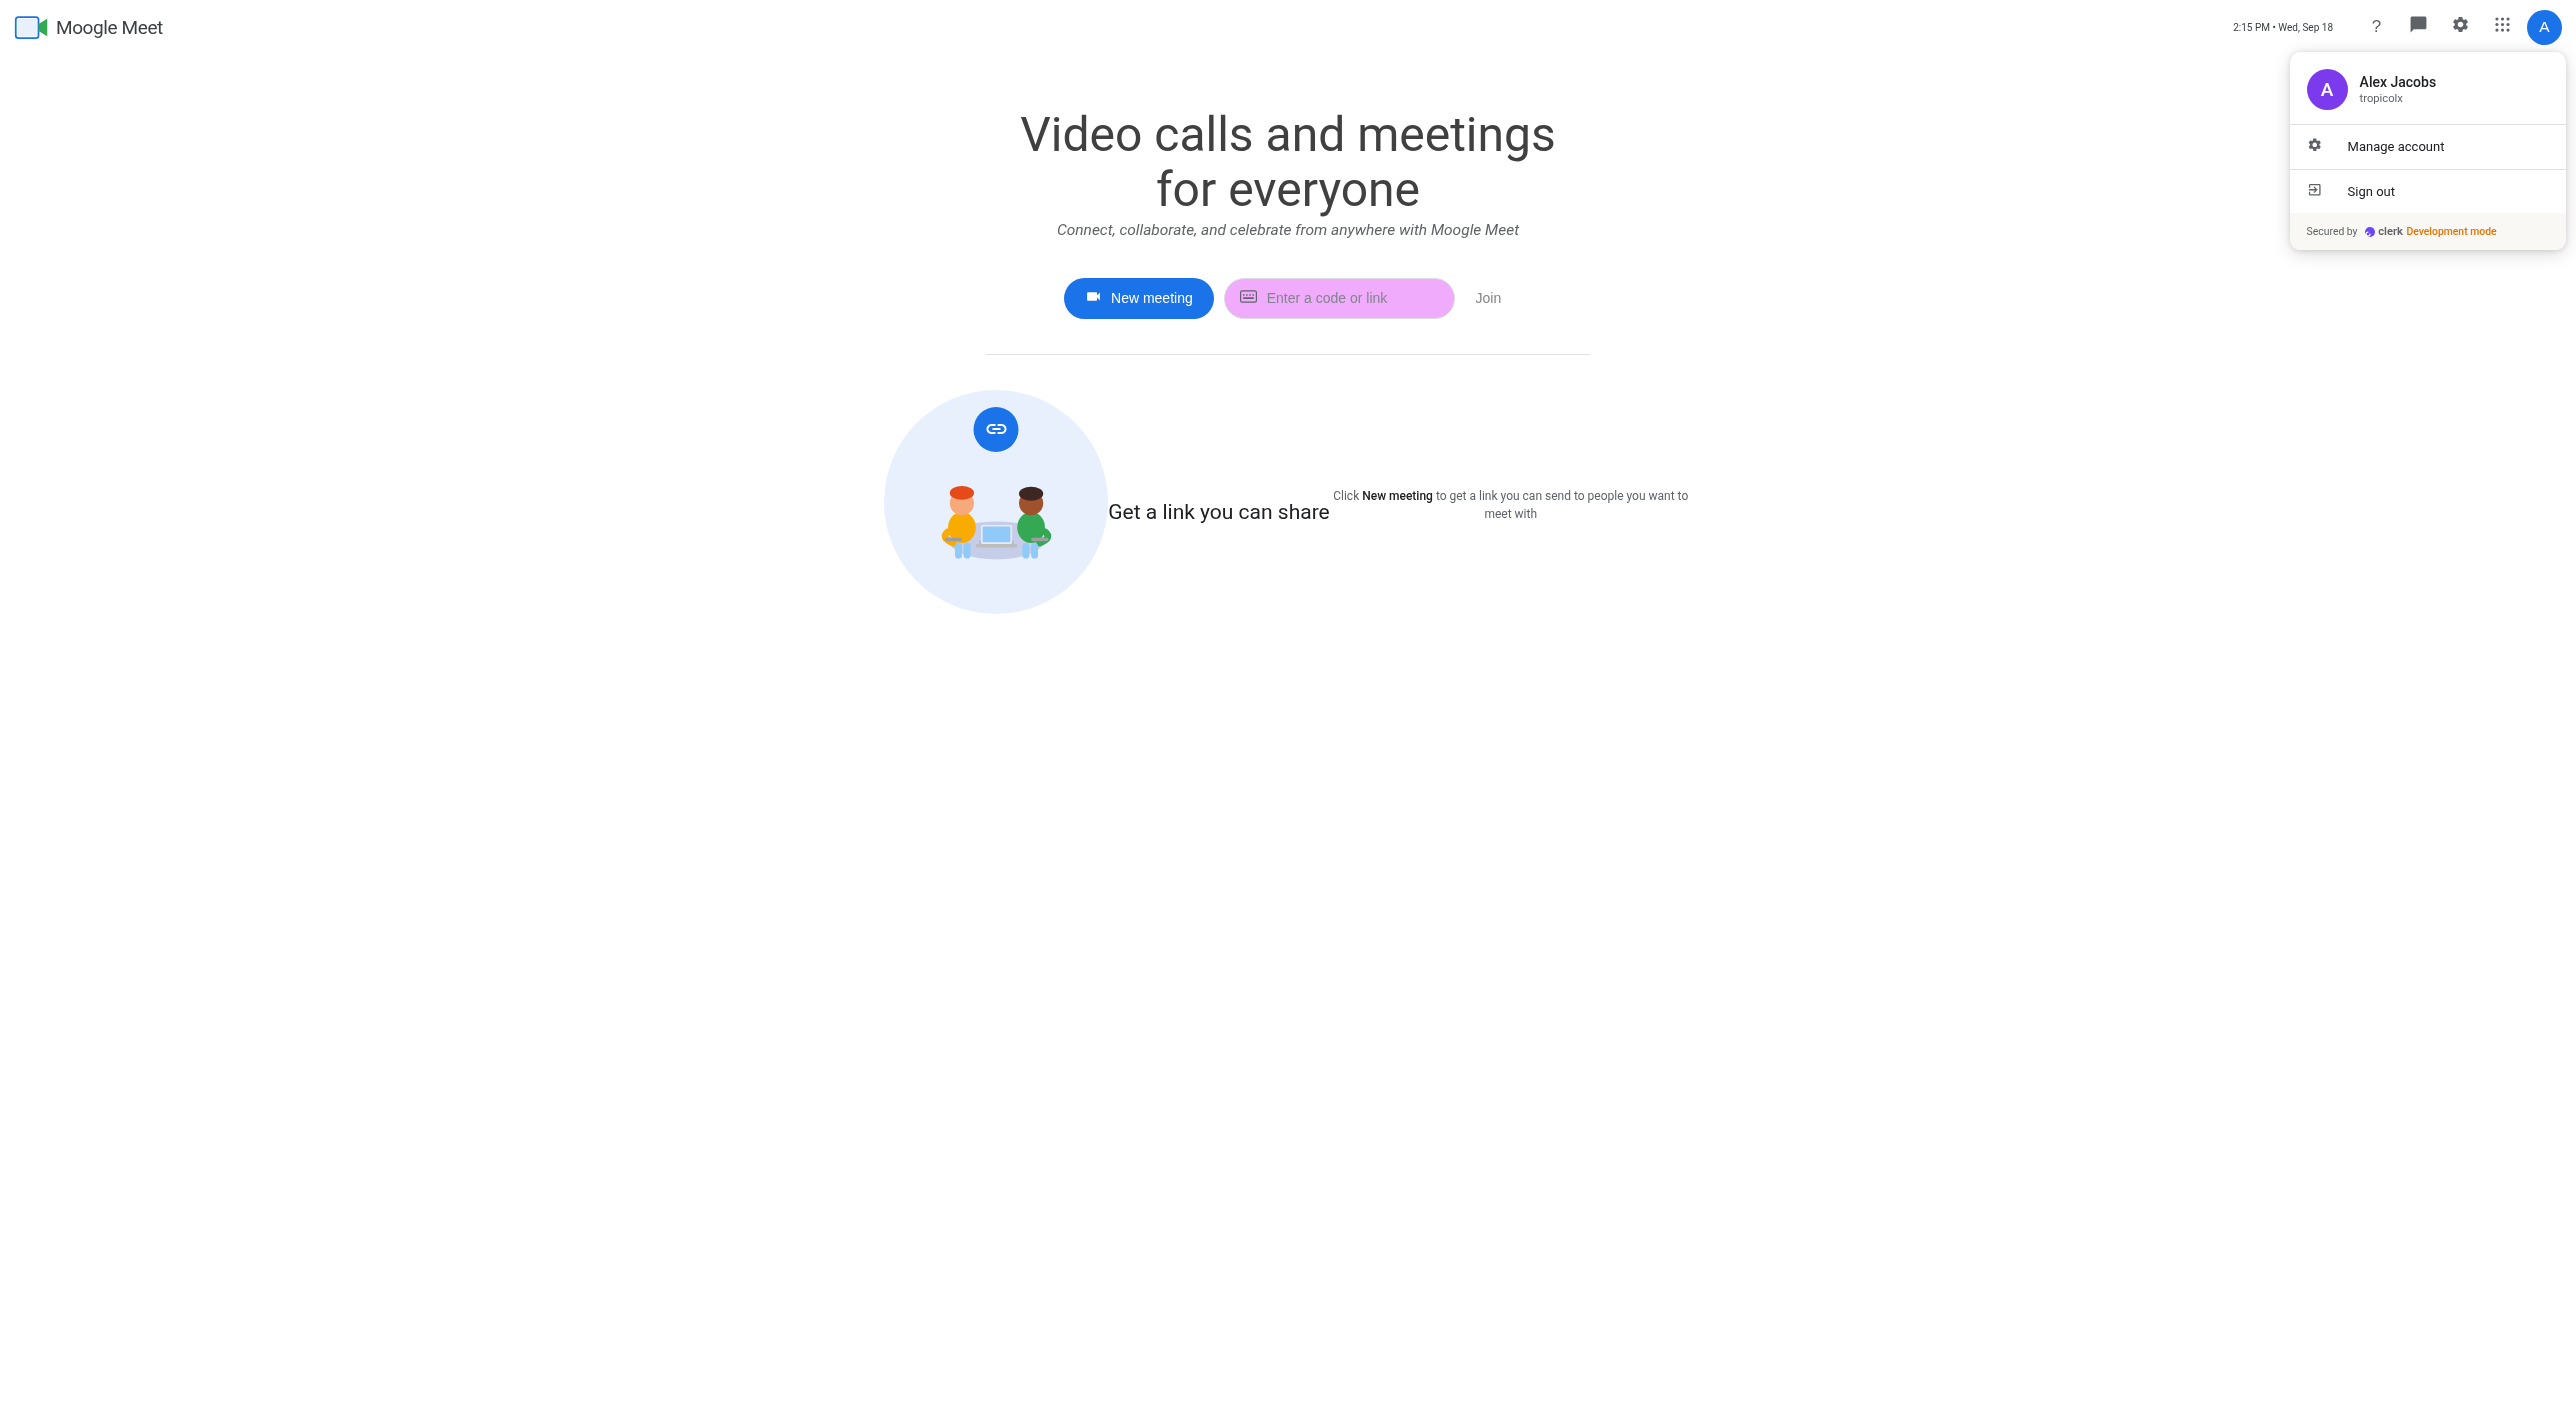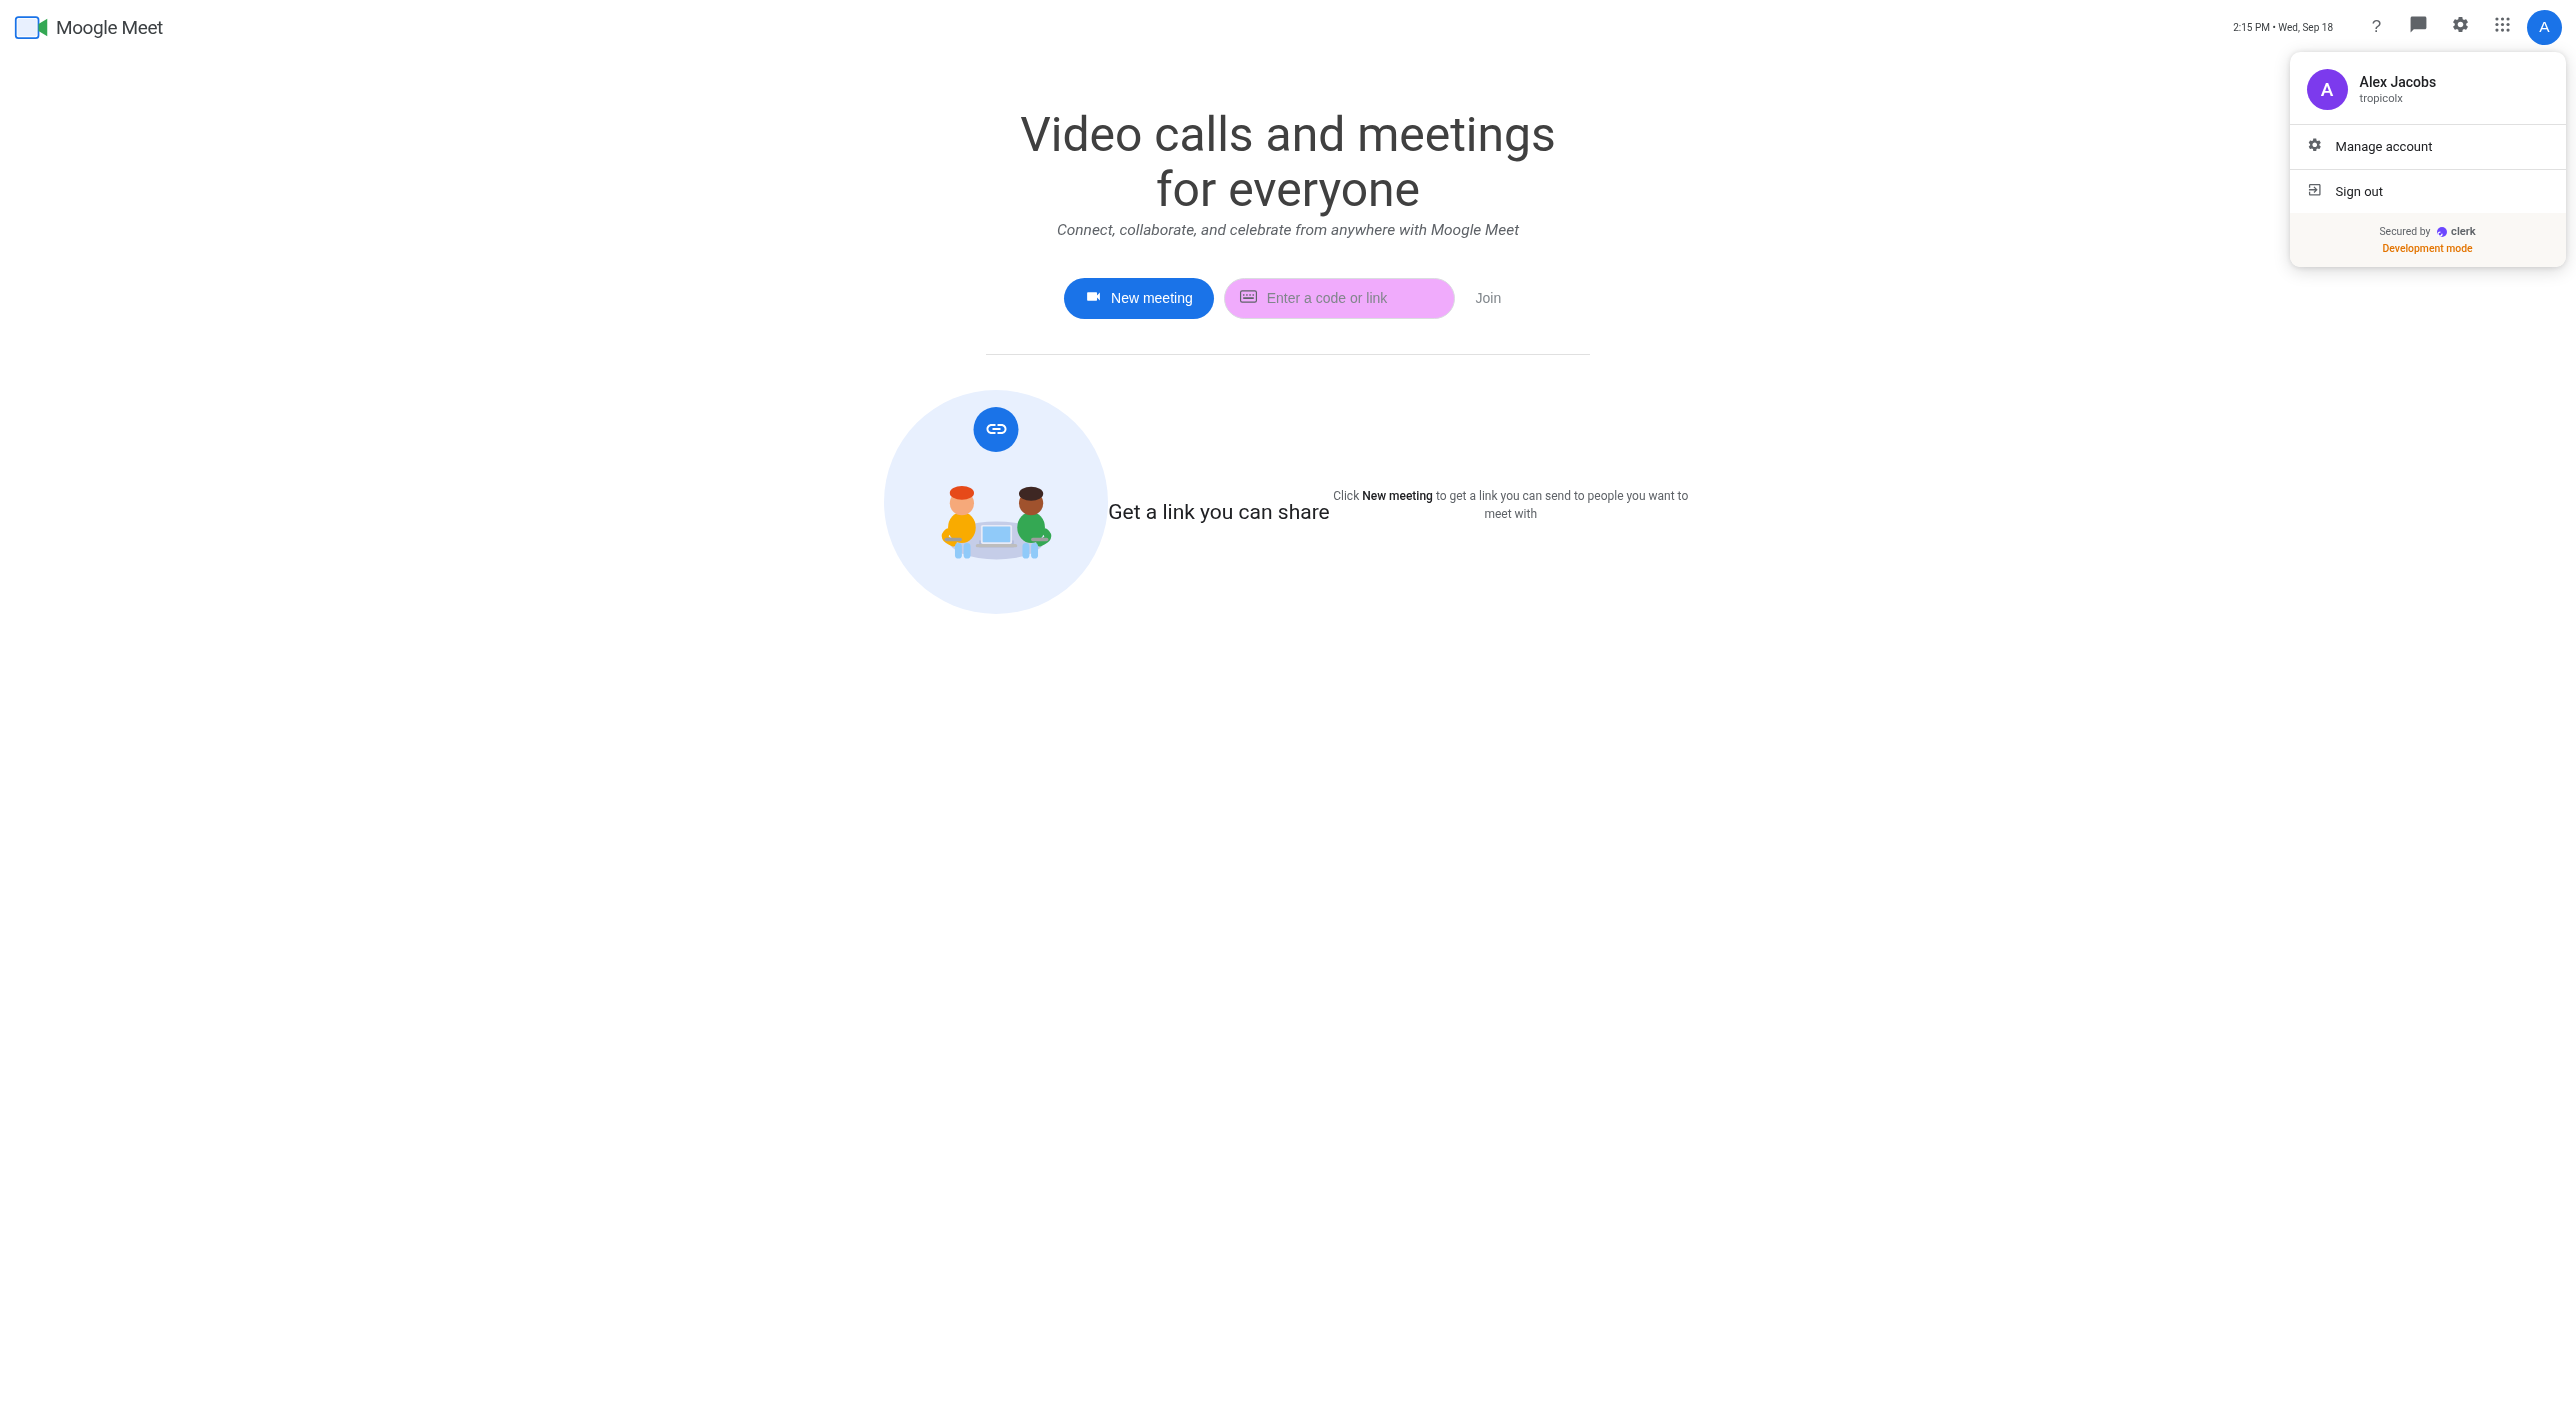--- a/index.html
+++ b/index.html
@@ -242,21 +242,21 @@
       color: #202124;
     }
     .user-info-email {
       font-size: 11.2px;
       color: #5f6368;
       margin-top: 1.7px;
     }
     .menu-item {
       display: flex;
       align-items: center;
-      gap: 12px;
+      gap: 24px;
       padding: 12px 17px;
       cursor: pointer;
       transition: background 0.1s;
     }
     .menu-item-icon {
       color: #5f6368;
       font-size: 15.5px;
       width: 17px;
       text-align: center;
     }
@@ -265,21 +265,20 @@
       color: #202124;
     }
     .menu-divider {
       border: none;
       border-top: 0.9px solid #e0e0e0;
     }
     .menu-footer {
       background: #faf8f5;
       padding: 12px 17px;
       display: flex;
-      flex-direction: column;
       align-items: center;
       gap: 3.5px;
     }
     .secured-text {
       font-size: 10.4px;
       color: #5f6368;
       display: flex;
       align-items: center;
       gap: 3.5px;
     }

